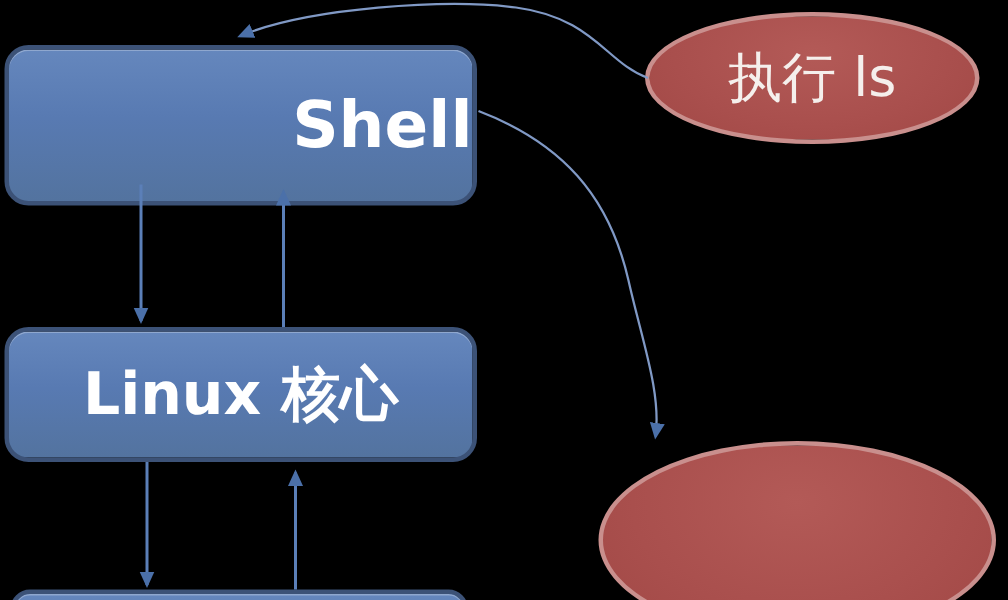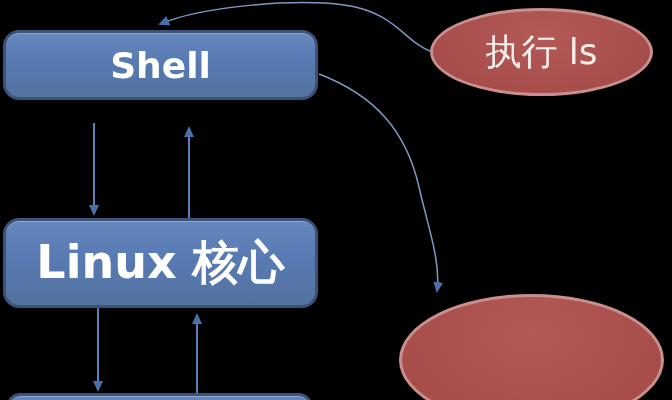--- a/index.html
+++ b/index.html
@@ -17,22 +17,22 @@
     background: linear-gradient(180deg, #6587bd 0%, #587ab2 45%, #53739f 100%);
     border: 3px solid #3c5277;
     border-radius: 16px;
     box-shadow: inset 0 1px 0 rgba(255,255,255,0.28);
     display: flex;
     align-items: center;
     justify-content: center;
     color: #ffffff;
     font-weight: bold;
   }
-  #shell-box   { left: 3px;  top: 30px;  width: 315px; height: 70px; font-size: 36px; }
-  #kernel-box  { left: 3px;  top: 218px; width: 315px; height: 90px; font-size: 46px; text-align: right; }
+  #shell-box   { left: 3px;  top: 30px;  width: 315px; height: 107px; font-size: 43px; justify-content: flex-end; }
+  #kernel-box  { left: 3px;  top: 218px; width: 315px; height: 90px; font-size: 39px; text-align: right; }
   #bottom-box  { left: 7px;  top: 393px; width: 305px; height: 52px; border-radius: 13px; }
   .node-ellipse {
     position: absolute;
     box-sizing: border-box;
     background: radial-gradient(ellipse at 50% 30%, #b35a57 0%, #a94f4d 60%, #a14845 100%);
     border: 3px solid #c98f8d;
     border-radius: 50%;
     display: flex;
     flex-direction: column;
     align-items: center;

